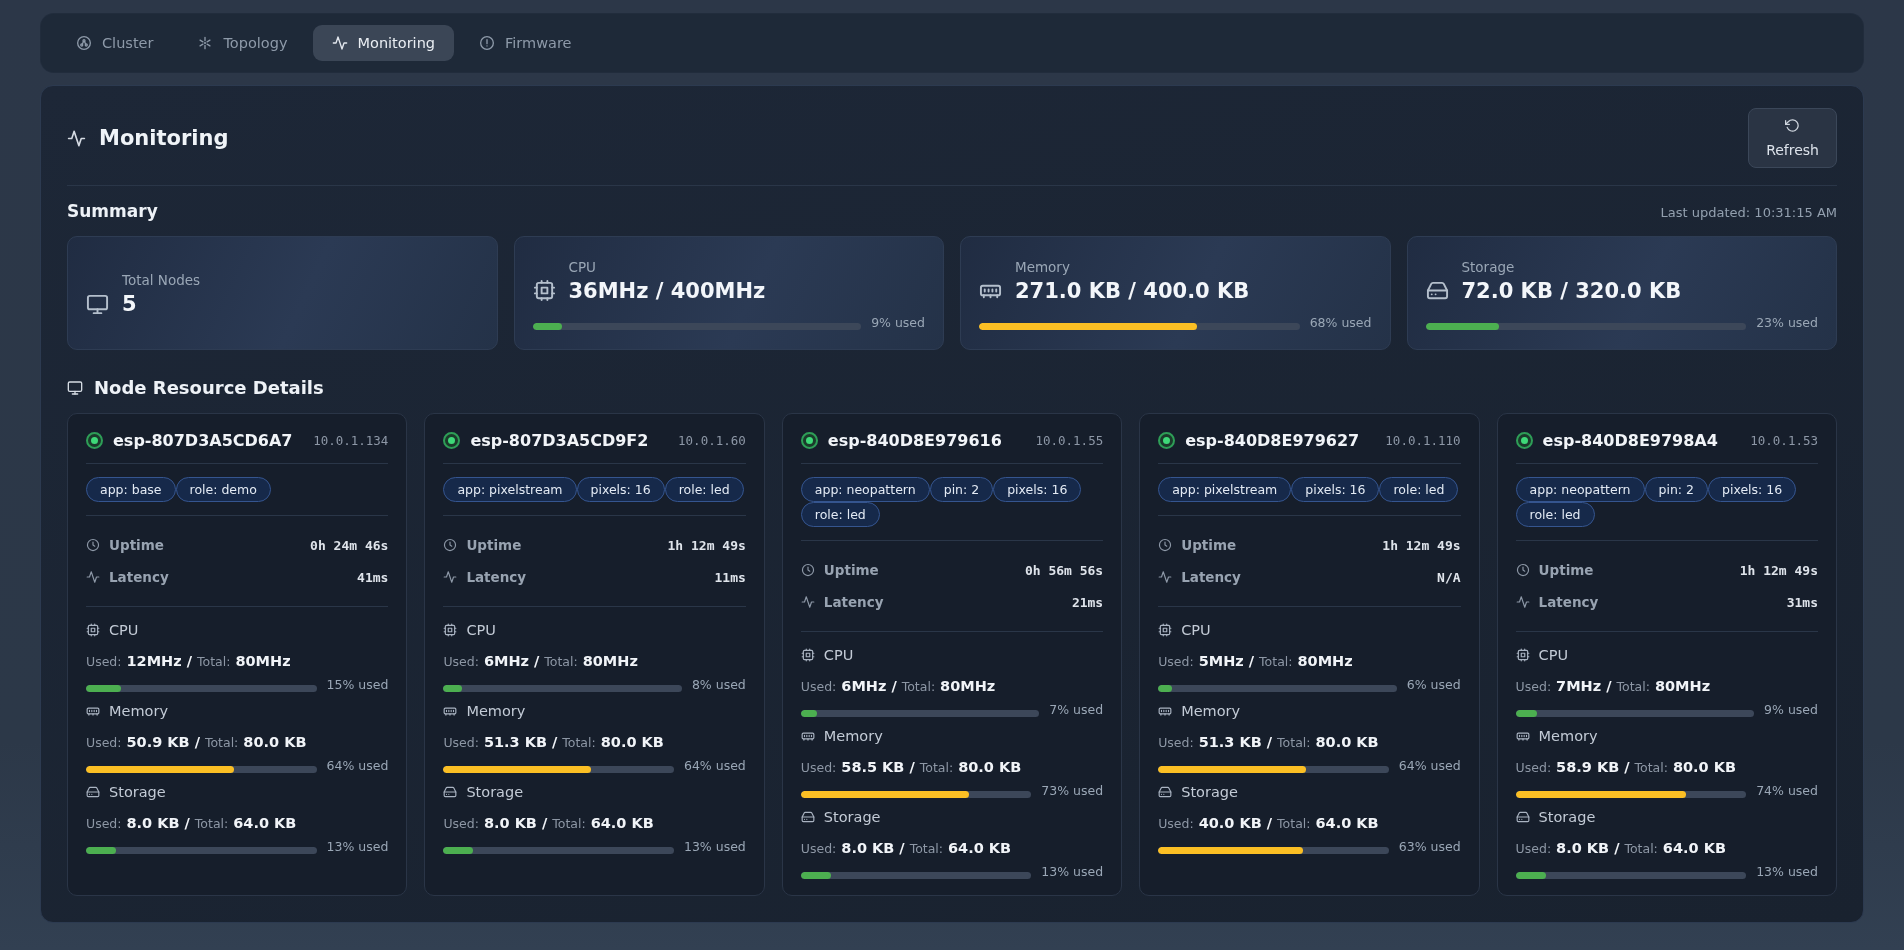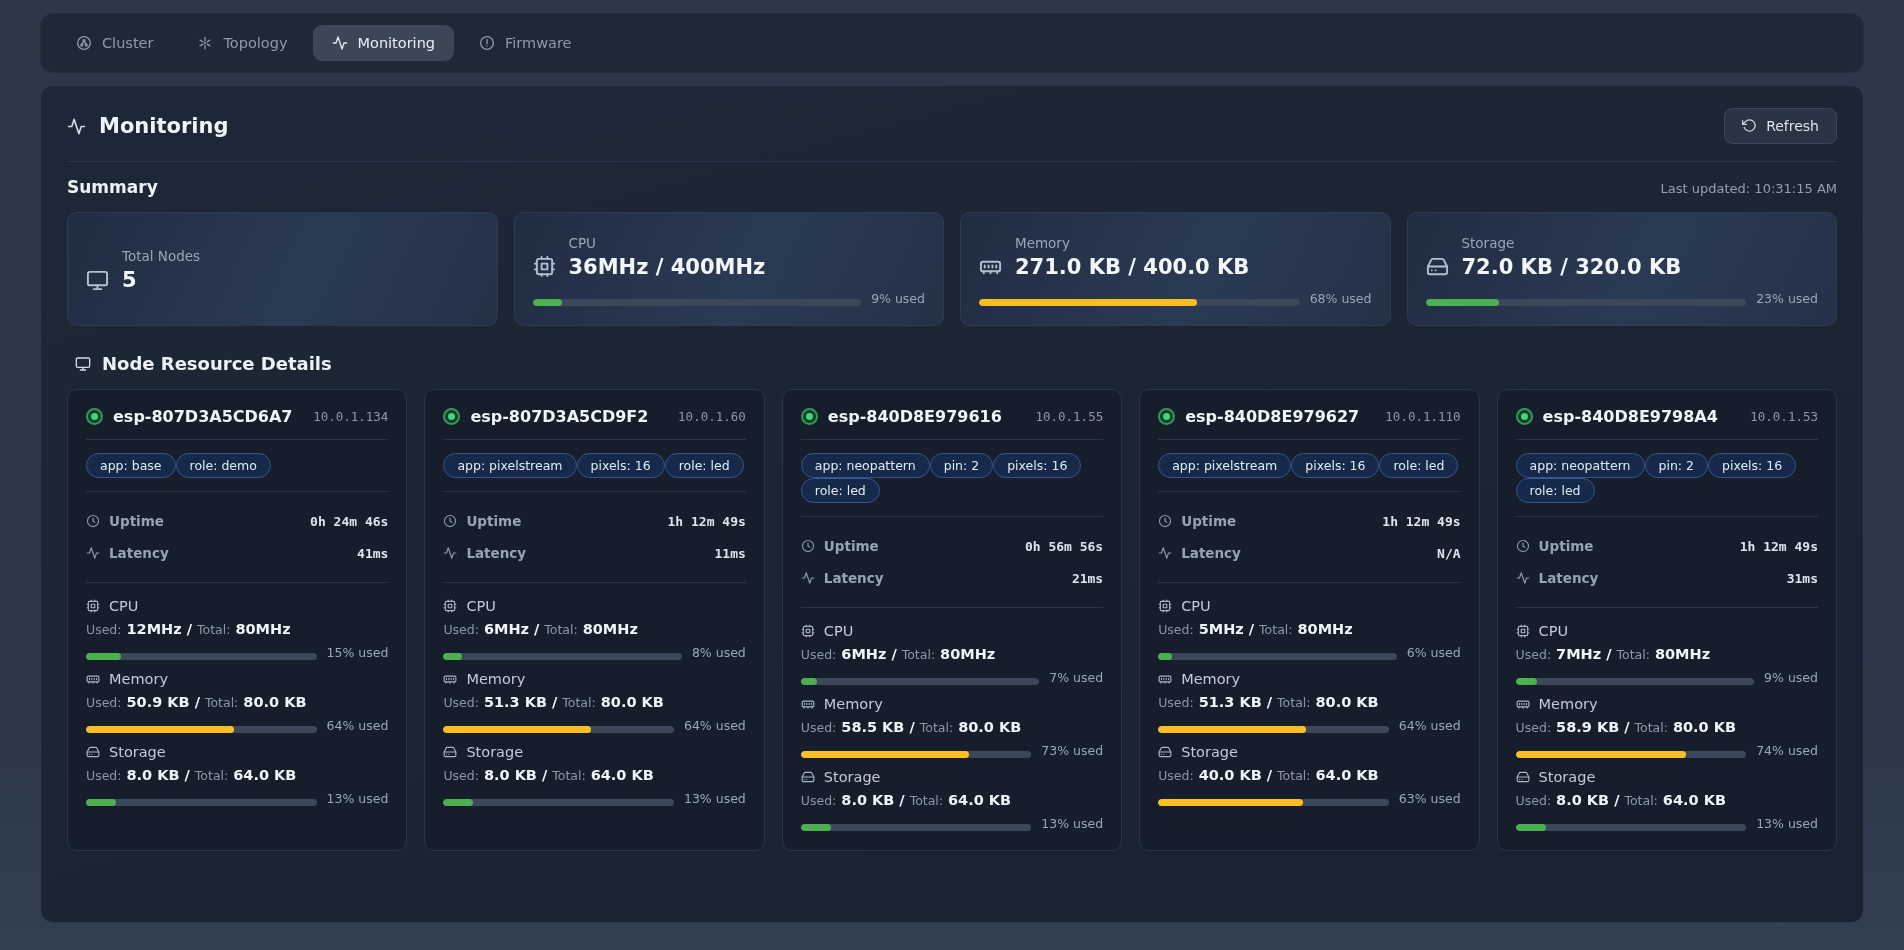--- a/index.html
+++ b/index.html
@@ -58,24 +58,24 @@
     min-height: 838px;
     background: linear-gradient(165deg, #1d2737 0%, #19222f 100%);
     border: 1px solid #2c3a50;
     border-radius: 13px;
     padding: 22px 26px 24px;
   }
   .panel-head { display:flex; align-items:center; justify-content:space-between; }
   .panel-title { display:flex; align-items:center; gap:13px; font-size:21px; font-weight:bold; color:#f0f4f8; }
   .panel-title .ic { width:19px; height:19px; color:#d5dbe3; }
   .refresh-btn {
-    display:flex; align-items:flex-start; gap:9px;
+    display:flex; align-items:center; gap:9px;
     background:#2a3444; border:1px solid #3b4759; border-radius:8px;
     color:#dde3eb; font-family:inherit; font-size:14px;
-    padding: 9px 17px; cursor:pointer;
+    padding: 9px 17px; cursor:pointer;flex-direction:column;
   }
   .refresh-btn .ic { width:15px; height:15px; color:#cfd6df; }
   .divider { border:none; border-top:1px solid #2a3648; margin: 17px 0 15px; }
 
   .section-row { display:flex; align-items:baseline; justify-content:space-between; }
   .section-title { font-size:17px; font-weight:bold; color:#eef2f7; }
   .updated { font-size:13px; color:#93a0af;text-align:center; }
 
   
   .summary-grid { display:grid; grid-template-columns:repeat(4,1fr); gap:16px; margin-top:15px; }
@@ -90,21 +90,21 @@
   .scard-value { font-size:21px; font-weight:bold; color:#f3f6fa; }
 
   .bar-row { display:flex; align-items:flex-end; gap:10px; margin-top:12px; }
   .bar { flex:1; height:7px; border-radius:4px; background:#3c4759; overflow:hidden; }
   .fill { height:100%; border-radius:4px; background:#4caf50; }
   .pct { font-size:12.5px; color:#9aa7b6; white-space:nowrap; }
 
   
   .details-title {
     margin-top:27px; display:flex; align-items:center; gap:11px;
-    font-size:18px; font-weight:bold; color:#eef2f7;margin-left:8px;
+    font-size:18px; font-weight:bold; color:#eef2f7;
   }
   .details-title .ic { width:16px; height:16px; color:#d5dbe3; }
   .node-grid { display:grid; grid-template-columns:repeat(5,1fr); gap:17px; margin-top:15px; align-items:stretch; }
   .ncard {
     background:#161e2b; border:1px solid #2a3547; border-radius:10px;
     padding:17px 18px 16px; min-height:462px;
     display:flex; flex-direction:column;
   }
   .ncard-head { display:flex; align-items:center; gap:10px; }
   .status-dot { width:17px; height:17px; border-radius:50%; border:2px solid #2e9e57; background:#1b3a2b; position:relative; flex:none; }
@@ -118,21 +118,21 @@
     border:1px solid #35558f; border-radius:999px; padding:4px 13px;
   }
   .kv { display:flex; align-items:center; justify-content:space-between; margin:5px 0; min-height:22px; }
   .kv-label { display:flex; align-items:center; gap:9px; color:#98a3b1; font-weight:bold; font-size:13.5px; }
   .kv-label .ic { color:#8d98a7; }
   .kv-value { font-family:"DejaVu Sans Mono","Liberation Mono",monospace; font-weight:bold; font-size:13px; color:#dfe4eb; }
 
   .metric { margin-top:11px; }
   .m-head { display:flex; align-items:center; gap:9px; font-size:14.5px; color:#c3cbd6; }
   .m-head .ic { color:#aab4c2; }
-  .m-line { display:flex; align-items:baseline; gap:5px; margin:7px 0 8px; font-size:12.5px; color:#8d97a5; white-space:nowrap; }
+  .m-line { display:flex; align-items:baseline; gap:5px; margin:15px 0 8px; font-size:12.5px; color:#8d97a5; white-space:nowrap; }
   .m-line b { font-size:14.5px; color:#f1f4f8; }
   .metric .bar-row { margin-top:0; }
 </style>
 </head>
 <body>
 
 <nav class="topbar">
   <div class="tabs" id="tabs">
       <button class="tab">
     <span class="ic">

